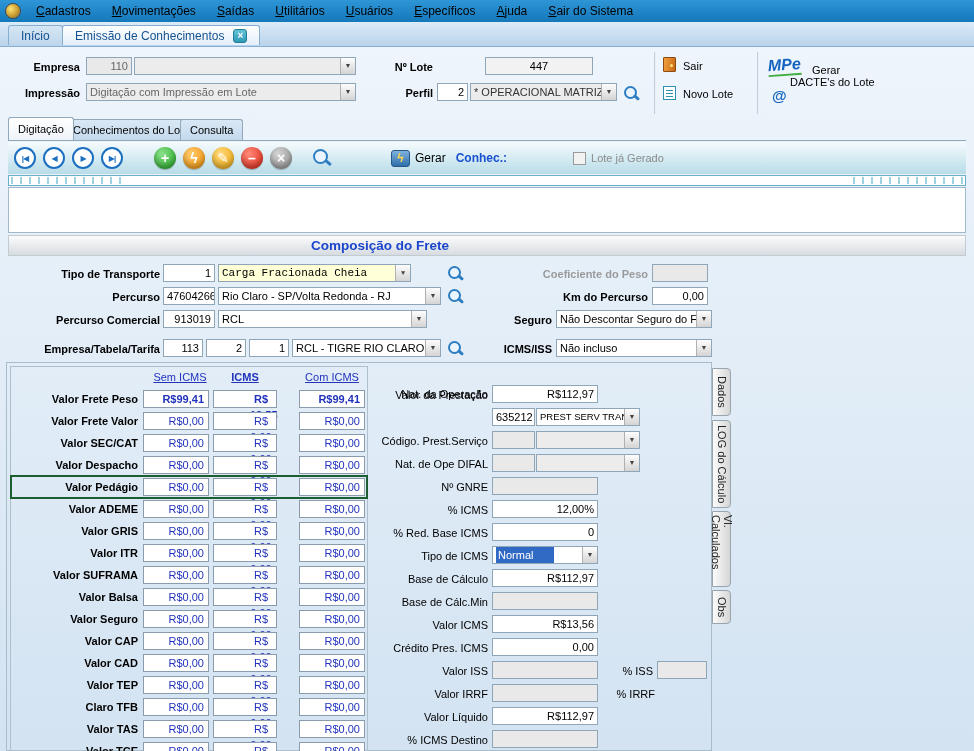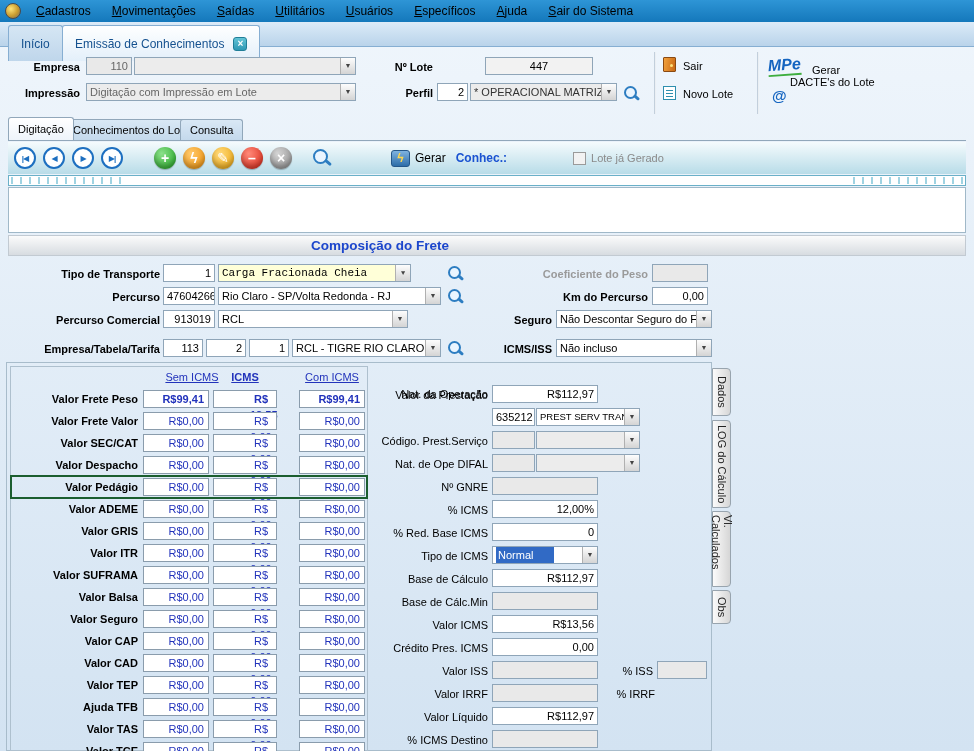--- a/index.html
+++ b/index.html
@@ -11,21 +11,21 @@
   .menubar{position:absolute;top:0;left:0;right:0;height:22px;background:linear-gradient(#2e95d6,#1478bb);
            display:flex;align-items:center;padding-left:3px;}
   .app-icon{width:16px;height:16px;margin:0 6px 0 2px;border-radius:50%;
             background:radial-gradient(circle at 35% 35%,#ffe477,#c89a2e 55%,#6b6b6b);border:1px solid #4a4a4a;}
   .menu-item{display:inline-block;padding:16px 9px;font-size:12px;color:#000;cursor:default;}
   .menu-item::first-letter{text-decoration:underline;}
 
   
   .tabbar{position:absolute;top:22px;left:0;right:0;height:25px;background:linear-gradient(#dcebf8,#b9d3ea);
           border-bottom:1px solid #86aed2;}
-  .tab{position:absolute;top:3px;height:36px;border:1px solid #86aed2;border-bottom:none;border-radius:3px 3px 0 0;
+  .tab{position:absolute;top:3px;height:20px;border:1px solid #86aed2;border-bottom:none;border-radius:3px 3px 0 0;
        background:linear-gradient(#feffff,#e3effa);color:#15518f;display:flex;align-items:center;padding:0 12px;font-size:12px;}
   .tab.inactive{background:linear-gradient(#d5e6f4,#bfd6eb);}
   .tab .close{width:14px;height:14px;margin-left:9px;background:linear-gradient(#63c4d6,#2e98b4);border:1px solid #1f7e98;
               border-radius:3px;color:#fff;font-size:10px;line-height:12px;text-align:center;font-weight:bold;}
 
   
   .lbl{position:absolute;height:18px;line-height:18px;text-align:right;font-weight:bold;white-space:nowrap;}
   .lbl.plain{font-weight:normal;}
   .lbl.dis{color:#9a9a9a;}
   .fld{position:absolute;height:18px;line-height:16px;background:#fff;border:1px solid #8fa5b8;padding:0 3px;overflow:hidden;white-space:nowrap;}
@@ -243,21 +243,21 @@
   <div class="combo" style="left:218px;top:287px;width:223px;">
     <span>Rio Claro - SP/Volta Redonda - RJ</span>
     <span class="arr">▼</span>
   </div>
   <span class="mag" style="left:446px;top:287px;"></span>
   <div class="lbl" style="left:540px;top:288px;width:108px;">Km do Percurso</div>
   <div class="fld num" style="left:652px;top:287px;width:56px;">0,00</div>
 
   <div class="lbl" style="left:40px;top:311px;width:120px;">Percurso Comercial</div>
   <div class="fld num" style="left:163px;top:310px;width:52px;">913019</div>
-  <div class="combo" style="left:218px;top:310px;width:190px;">
+  <div class="combo" style="left:218px;top:310px;width:209px;">
     <span>RCL</span>
     <span class="arr">▼</span>
   </div>
   <div class="lbl" style="left:495px;top:311px;width:57px;">Seguro</div>
   <div class="combo" style="left:556px;top:310px;width:156px;">
     <span>Não Descontar Seguro do Frete P</span>
     <span class="arr">▼</span>
   </div>
 
   <div class="lbl" style="left:20px;top:340px;width:140px;">Empresa/Tabela/Tarifa</div>
@@ -270,21 +270,21 @@
   </div>
   <span class="mag" style="left:446px;top:339px;"></span>
   <div class="lbl" style="left:495px;top:340px;width:57px;">ICMS/ISS</div>
   <div class="combo" style="left:556px;top:339px;width:156px;">
     <span>Não incluso</span>
     <span class="arr">▼</span>
   </div>
 
   <div class="calcpanel"></div>
   <div class="gridbox">
-    <div class="ghead" style="left:148px;width:66px;">Sem ICMS</div>
+    <div class="ghead" style="left:136px;width:66px;">Sem ICMS</div>
     <div class="ghead mid" style="left:202px;width:64px;">ICMS</div>
     <div class="ghead" style="left:288px;width:66px;">Com ICMS</div>
     <div class="grid-rows">
 
         <div class="grow bold">
           <div class="glabel">Valor Frete Peso</div>
           <div class="gfield c1">R$99,41</div>
           <div class="gfield c2">R$ 13,55</div>
           <div class="gfield c3">R$99,41</div>
         </div>
@@ -374,21 +374,21 @@
         </div>
 
         <div class="grow">
           <div class="glabel">Valor TEP</div>
           <div class="gfield c1">R$0,00</div>
           <div class="gfield c2">R$ 0,00</div>
           <div class="gfield c3">R$0,00</div>
         </div>
 
         <div class="grow">
-          <div class="glabel">Ajuda TFB</div>
+          <div class="glabel">Claro TFB</div>
           <div class="gfield c1">R$0,00</div>
           <div class="gfield c2">R$ 0,00</div>
           <div class="gfield c3">R$0,00</div>
         </div>
 
         <div class="grow">
           <div class="glabel">Valor TAS</div>
           <div class="gfield c1">R$0,00</div>
           <div class="gfield c2">R$ 0,00</div>
           <div class="gfield c3">R$0,00</div>

